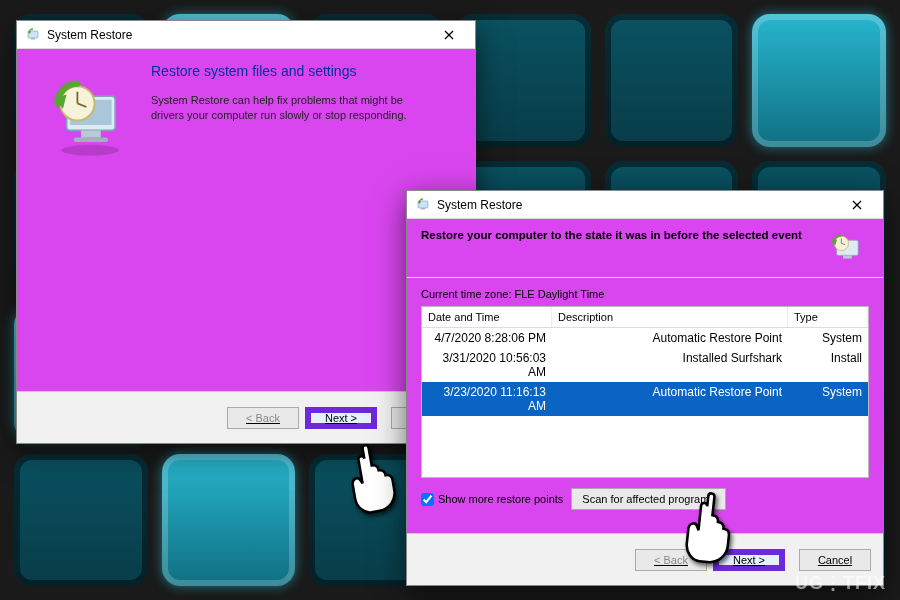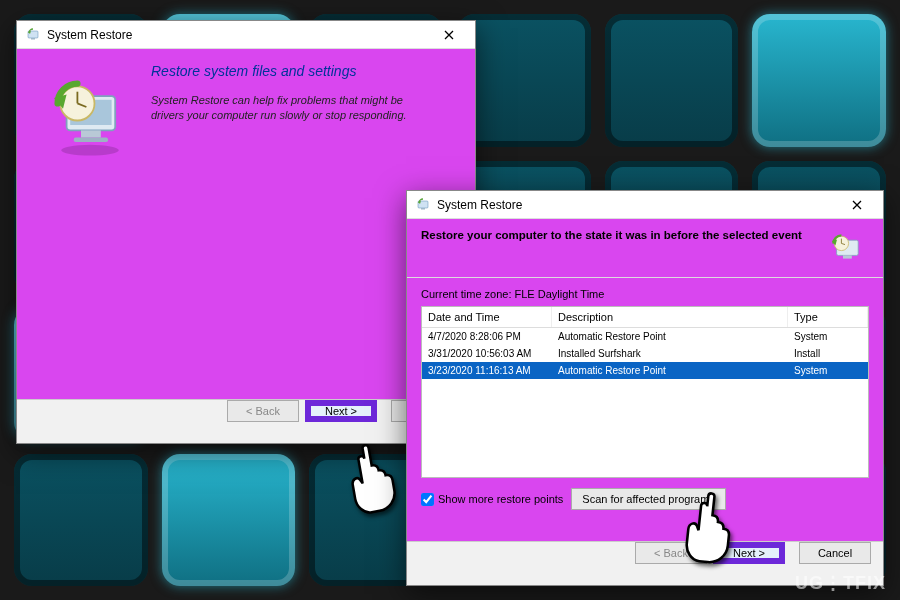--- a/index.html
+++ b/index.html
@@ -8,43 +8,43 @@
   .bg-cell { background: linear-gradient(#0a5262,#083c48); border-radius: 18px; box-shadow: inset 0 0 0 6px rgba(0,0,0,.45); }
   .bg-cell.on { background: linear-gradient(#28b6cf,#0f6f82); box-shadow: inset 0 0 0 6px rgba(255,255,255,.2),0 0 12px rgba(40,182,207,.6); }
 
   .window { position: absolute; background: #d946ef; border: 1px solid #888; box-shadow: 0 8px 28px rgba(0,0,0,.55); display: flex; flex-direction: column; font-size: 11px; color: #000; }
   .titlebar { height: 28px; display: flex; align-items: center; padding: 0 6px 0 8px; border-bottom: 1px solid #ddd; background:#fff; }
   .titlebar .title { flex: 1; font-size: 12px; }
   .closebtn { width: 40px; height: 22px; display:flex; align-items:center; justify-content:center; font-size:14px; }
 
   
   .w1 { left: 16px; top: 20px; width: 460px; height: 424px; }
-  .w1 .body { flex:1; display:flex; padding: 14px 18px 8px 18px; font-style: italic; }
+  .w1 .body { flex:1; display:flex; padding: 14px 18px 8px 18px; }
   .w1 .iconcol { width: 110px; display:flex; justify-content:center; padding-top:8px; }
   .w1 .content { flex:1; padding-left: 6px; }
   .w1 h3 { font-size: 14px; font-weight: 400; color:#003399; margin-bottom: 14px; }
   .w1 p { font-size: 11px; color:#222; line-height: 1.35; margin-bottom: 12px; max-width: 280px; }
-  .btnrow { height: 44px; border-top: 1px solid #ccc; background:#f1f1f1; display:flex; align-items:flex-start; justify-content:flex-end; padding: 0 12px; gap:6px; }
+  .btnrow { height: 52px; border-top: 1px solid #ccc; background:#f1f1f1; display:flex; align-items:center; justify-content:flex-end; padding: 0 12px; gap:6px;text-decoration:underline; }
   .btn { min-width: 72px; height: 22px; font-size: 11px; background:#e9e9e9; border:1px solid #aaa; display:inline-flex; align-items:center; justify-content:center; padding:0 10px; }
   .btn.disabled { color:#888; }
   .btn.default { border:6px solid #6d28d9; background:#e5f1fb; }
 
   
   .w2 { left: 406px; top: 190px; width: 478px; height: 396px; }
   .w2 .head { padding: 10px 14px 8px 14px; display:flex; align-items:flex-start; }
   .w2 .head .heading { flex:1; font-size: 11.5px; font-weight: 700; }
   .w2 .head .icon-small { width:44px; height:40px; }
   .w2 .divider { border-top:1px solid #ddd; margin:0 0 6px 0; }
   .w2 .mid { padding: 2px 14px 6px 14px; flex:1; display:flex; flex-direction:column; }
   .w2 .tz { font-size: 11px; margin: 2px 0 6px 0; }
   .w2 .tablebox { border:1px solid #bbb; background:#fff; height: 172px; overflow:hidden; }
   .tbl-head { display:flex; border-bottom:1px solid #ddd; background:#fff; font-size:11px; }
   .tbl-head div { padding:4px 6px; border-right:1px solid #eee; }
   .c-date { width:130px; } .c-desc { flex:1; } .c-type { width:80px; }
-  .tbl-row { display:flex; font-size:10px; }
+  .tbl-row { display:flex; font-size:12px;text-align:right; }
   .tbl-row div { padding:3px 6px; }
   .tbl-row.sel { background:#0a64c4; color:#fff; }
   .below { display:flex; align-items:center; justify-content:flex-start; margin-top:10px; font-size:11px;gap:8px; }
   .chk { display:flex; align-items:center; gap:4px; }
   .chk input { width:13px; height:13px; }
 
   
   .restore-icon svg { width:100%; height:100%; }
 
   

